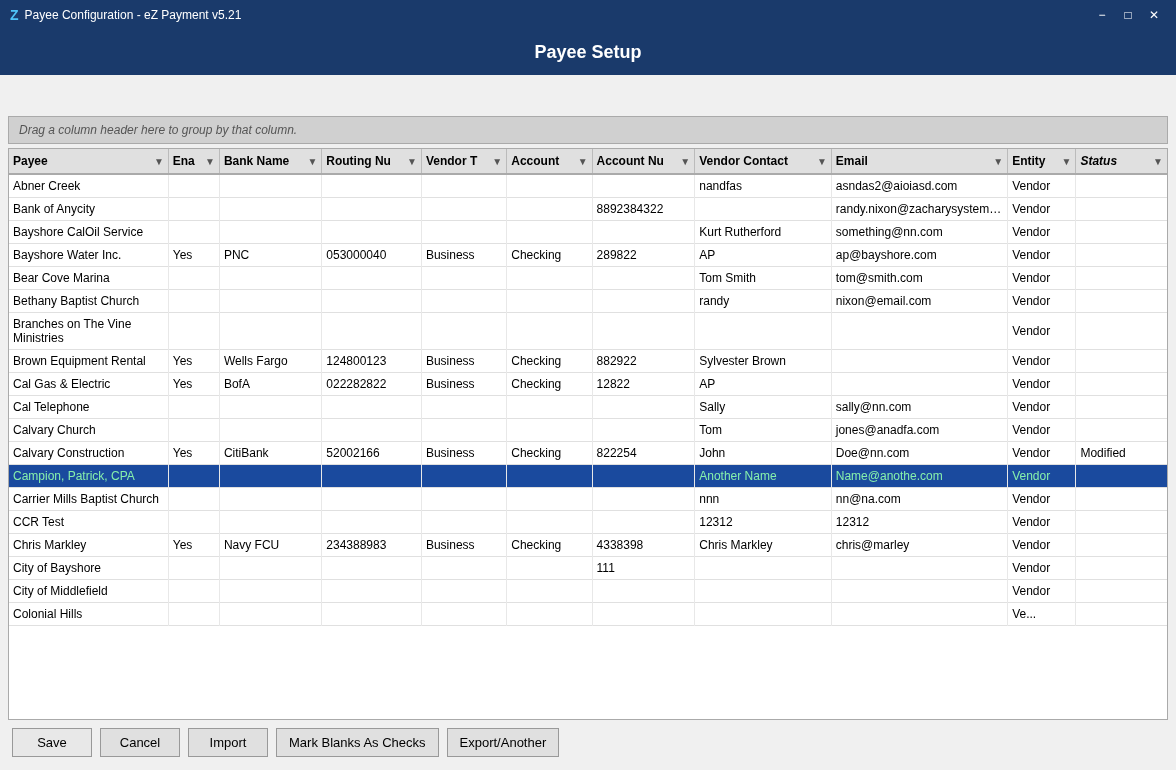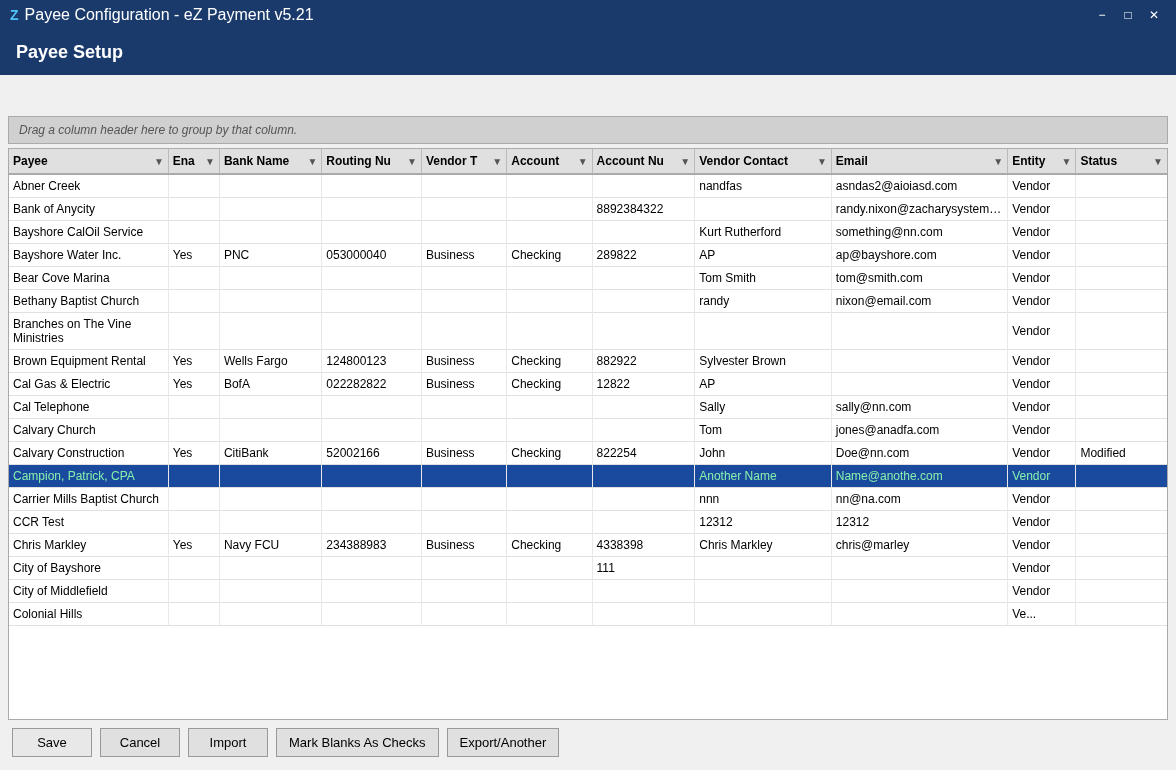--- a/index.html
+++ b/index.html
@@ -9,34 +9,35 @@
       background: #1a3a6b;
       color: white;
       padding: 6px 10px;
       display: flex;
       align-items: center;
       justify-content: space-between;
       height: 30px;
     }
     .title-bar-left { display: flex; align-items: center; gap: 6px; }
     .title-bar-icon { color: #4fc3f7; font-size: 14px; font-weight: bold; }
-    .title-bar-text { font-size: 16px; }
+    .title-bar-text { font-size: 12px; }
     .title-bar-controls { display: flex; gap: 2px; }
     .title-bar-btn {
       background: none; border: none; color: white; cursor: pointer;
       width: 24px; height: 20px; display: flex; align-items: center; justify-content: center;
       font-size: 12px;
     }
 
     .page-header {
       background: #1a3a6b;
       color: white;
       padding: 12px 16px;
       font-size: 18px;
       font-weight: bold;
+      text-align: center;
     }
 
     .main-container {
       background: #f0f0f0;
       padding: 8px;
       height: calc(770px - 30px - 46px);
       display: flex;
       flex-direction: column;
     }
 
@@ -78,21 +79,21 @@
       font-weight: bold;
       font-size: 12px;
       cursor: pointer;
       user-select: none;
       position: sticky;
       top: 0;
       background: #e0e0e0;
       z-index: 1;
     }
 
-    thead th:last-child { border-right: none; }
+    thead th:last-child { border-right: none; font-style: italic; }
 
     .th-inner { display: flex; align-items: center; justify-content: space-between; gap: 4px; }
     .filter-icon { color: #555; font-size: 10px; }
 
     tbody tr { border-bottom: 1px solid #e0e0e0; }
     tbody tr.selected { background: #1a4a9e; color: #86efac; }
 
     tbody td {
       padding: 4px 4px;
       border-right: 1px solid #e8e8e8;

